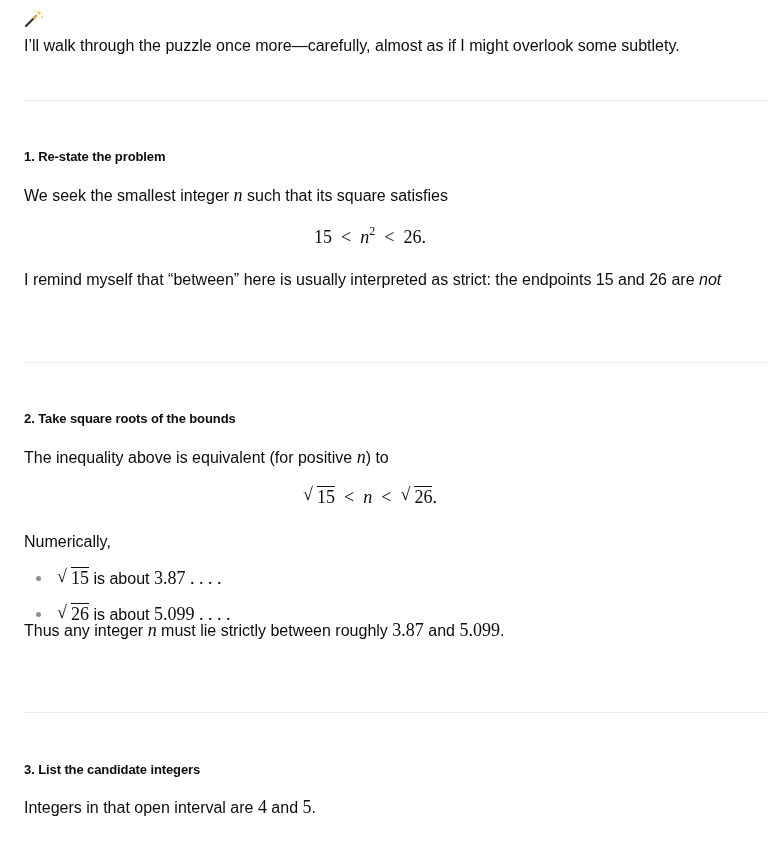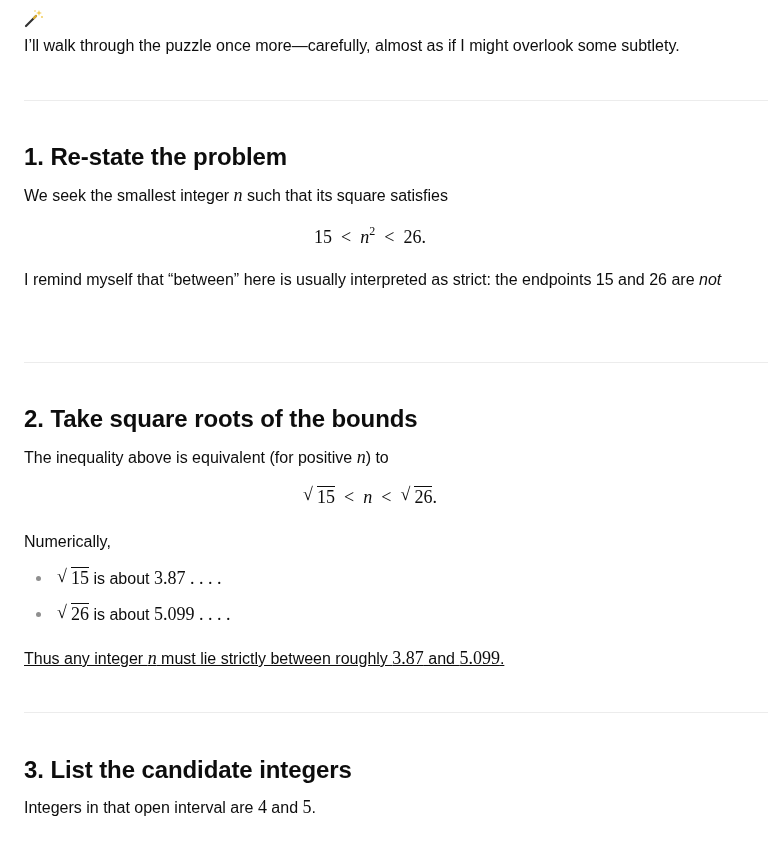--- a/index.html
+++ b/index.html
@@ -6,21 +6,21 @@
     body {
       width: 768px; height: 858px; overflow: hidden;
       font-family: "Liberation Sans", "DejaVu Sans", sans-serif;
       color: #0d0d0d;
       position: relative;
     }
     .icon-wand { position: absolute; left: 24px; top: 8px; width: 20px; height: 20px; }
     p, .li { font-size: 16px; line-height: 28px; margin: 0; }
     .abs { position: absolute; }
     .hr { position: absolute; left: 24px; width: 744px; height: 1px; background: #ececec; }
-    h3 { position: absolute; margin: 0; font-size: 24px; font-weight: 700; line-height: 28px; letter-spacing: -0.1px; }
+    h3 { position: absolute; margin: 0; font-size: 13px; font-weight: 700; line-height: 28px; letter-spacing: -0.1px; }
     .mi { font-family: "Liberation Serif", "DejaVu Serif", serif; font-style: italic; font-size: 18px; }
     .mr { font-family: "Liberation Serif", "DejaVu Serif", serif; font-size: 18px; }
     .display { position: absolute; left: 0; width: 740px; text-align: center; font-family: "Liberation Serif", "DejaVu Serif", serif; font-size: 18px; }
     .display .op { margin: 0 9px; }
     .sqrt { display: inline-block; position: relative; padding-left: 14px; }
     .sqrt .rad { position: absolute; left: 0; top: -2px; font-size: 18px; }
     .sqrt .body { border-top: 1px solid #0d0d0d; padding-top: 1px; display: inline-block; line-height: 18px; }
     sup { font-size: 12px; vertical-align: 8px; }
     .bullet { position: absolute; left: 36px; width: 5px; height: 5px; border-radius: 50%; background: #8f8f8f; }
     em { font-style: italic; }
@@ -66,21 +66,21 @@
 
 <div class="bullet" style="top:576px;"></div>
 <p class="abs li" style="left:57px; top:564px;">
   <span class="sqrt mr"><span class="rad">√</span><span class="body">15</span></span><span> is about </span><span class="mr">3.87 . . . .</span>
 </p>
 <div class="bullet" style="top:612px;"></div>
 <p class="abs li" style="left:57px; top:600px;">
   <span class="sqrt mr"><span class="rad">√</span><span class="body">26</span></span><span> is about </span><span class="mr">5.099 . . . .</span>
 </p>
 
-<p class="abs" style="left:24px; top:644px;text-decoration:underline;">
+<p class="abs" style="left:24px; top:616px;">
   <span>Thus any integer </span><span class="mi">n</span><span> must lie strictly between roughly </span><span class="mr">3.87</span><span> and </span><span class="mr">5.099</span><span>.</span>
 </p>
 
 <div class="hr" style="top:712px;"></div>
 
 <h3 style="left:24px; top:756px;">3. List the candidate integers</h3>
 <p class="abs" style="left:24px; top:793px;">
   <span>Integers in that open interval are </span><span class="mr">4</span><span> and </span><span class="mr">5</span><span>.</span>
 </p>
 

